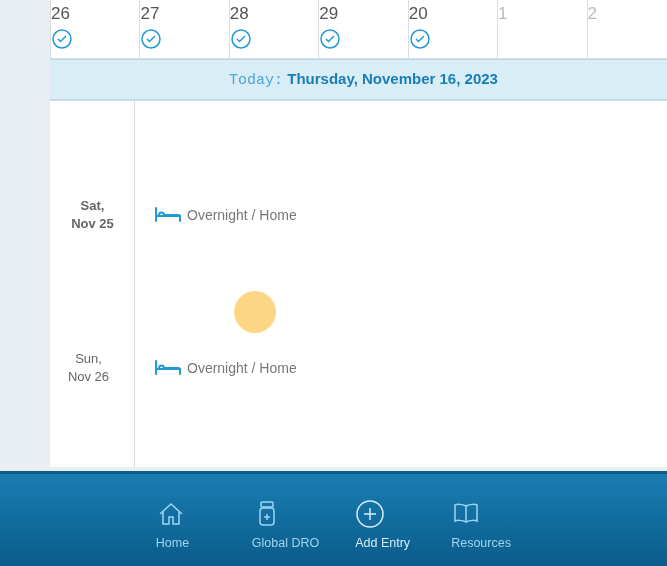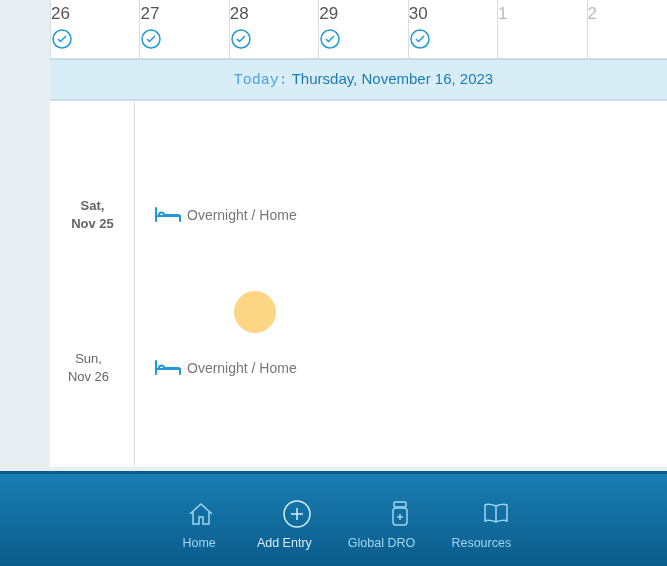--- a/index.html
+++ b/index.html
@@ -47,21 +47,21 @@
     .check-circle svg { display: block; }
     .today-banner {
       background: #d9edf7;
       border-top: 1px solid #b6dbf0;
       border-bottom: 1px solid #b6dbf0;
       text-align: center;
       padding: 10px 0;
       font-size: 15px;
     }
     .today-label { color: #4ca5d8; font-family: Liberation Mono, monospace; }
-    .today-date { color: #1a7db3; font-weight: 400; }
+    .today-date { color: #1a7db3; font-weight: 700; }
 
     .schedule-area {
       display: flex;
       height: 367px;
       border-top: 1px solid #d8dde2;
       position: relative;
     }
     .schedule-scroll {
       flex: 1;
       overflow-y: scroll;
@@ -109,21 +109,21 @@
       border-top: 3px solid #0a5c8a;
       display: flex;
       justify-content: center;
       align-items: center;
       gap: 36px;
       padding-top: 10px;
     }
     .nav-item {
       display: flex;
       flex-direction: column;
-      align-items: flex-end;
+      align-items: flex-start;
       gap: 8px;
       min-width: 60px;
     }
     .nav-icon { width: 30px; height: 28px; display:flex;align-items:center;justify-content:center;}
     .nav-icon svg { display: block; }
     .nav-label { color: #9ed5f2; font-size: 12.5px; }
     .nav-item.active .nav-label { color: #d5edfa; }
 
     
     .schedule-scroll::-webkit-scrollbar { width: 14px; }
@@ -165,21 +165,21 @@
     <div class="cal-cell current-month">
       <span class="day-num">29</span>
       <span class="check-circle">
         <svg width="22" height="22" viewBox="0 0 22 22">
             <circle cx="11" cy="11" r="9" fill="none" stroke="#2199d6" stroke-width="1.5"></circle>
             <path d="M7 11 l2.5 2.5 L15 8" fill="none" stroke="#2199d6" stroke-width="1.5"></path>
           </svg>
       </span>
     </div>
     <div class="cal-cell current-month">
-      <span class="day-num">30</span>
+      <span class="day-num">20</span>
       <span class="check-circle">
         <svg width="22" height="22" viewBox="0 0 22 22">
             <circle cx="11" cy="11" r="9" fill="none" stroke="#2199d6" stroke-width="1.5"></circle>
             <path d="M7 11 l2.5 2.5 L15 8" fill="none" stroke="#2199d6" stroke-width="1.5"></path>
           </svg>
       </span>
     </div>
     <div class="cal-cell muted">
       <span class="day-num">1</span>
     </div>
@@ -231,39 +231,39 @@
 
 <div class="bottom-nav">
   <div class="nav-item">
     <span class="nav-icon">
       <svg width="28" height="26" viewBox="0 0 28 26">
           <path d="M3 13 L14 3 L25 13 M6 11 v12 h6 v-7 h4 v7 h6 v-12" fill="none" stroke="#9ed5f2" stroke-width="1.5"></path>
         </svg>
     </span>
     <span class="nav-label">Home</span>
   </div>
-  <div class="nav-item active">
-    <span class="nav-icon">
-      <svg width="30" height="30" viewBox="0 0 30 30">
-          <circle cx="15" cy="15" r="13" fill="none" stroke="#d5edfa" stroke-width="1.5"></circle>
-          <path d="M15 9 v12 M9 15 h12" stroke="#d5edfa" stroke-width="1.5"></path>
-        </svg>
-    </span>
-    <span class="nav-label">Add Entry</span>
-  </div>
   <div class="nav-item">
     <span class="nav-icon">
       <svg width="22" height="28" viewBox="0 0 22 28">
           <rect x="5" y="2" width="12" height="5" rx="1" fill="none" stroke="#9ed5f2" stroke-width="1.5"></rect>
           <rect x="4" y="8" width="14" height="17" rx="3" fill="none" stroke="#9ed5f2" stroke-width="1.5"></rect>
           <path d="M8 17 h6 M11 14 v6" fill="none" stroke="#9ed5f2" stroke-width="1.5"></path>
         </svg>
     </span>
     <span class="nav-label">Global DRO</span>
   </div>
+  <div class="nav-item active">
+    <span class="nav-icon">
+      <svg width="30" height="30" viewBox="0 0 30 30">
+          <circle cx="15" cy="15" r="13" fill="none" stroke="#d5edfa" stroke-width="1.5"></circle>
+          <path d="M15 9 v12 M9 15 h12" stroke="#d5edfa" stroke-width="1.5"></path>
+        </svg>
+    </span>
+    <span class="nav-label">Add Entry</span>
+  </div>
   <div class="nav-item">
     <span class="nav-icon">
       <svg width="28" height="24" viewBox="0 0 28 24">
           <path d="M14 4 C10 2 5 2 3 3 v16 c2 -1 7 -1 11 1 C18 18 23 18 25 19 V3 c-2 -1 -7 -1 -11 1 Z M14 4 v16" fill="none" stroke="#9ed5f2" stroke-width="1.5"></path>
         </svg>
     </span>
     <span class="nav-label">Resources</span>
   </div>
 </div>
 

